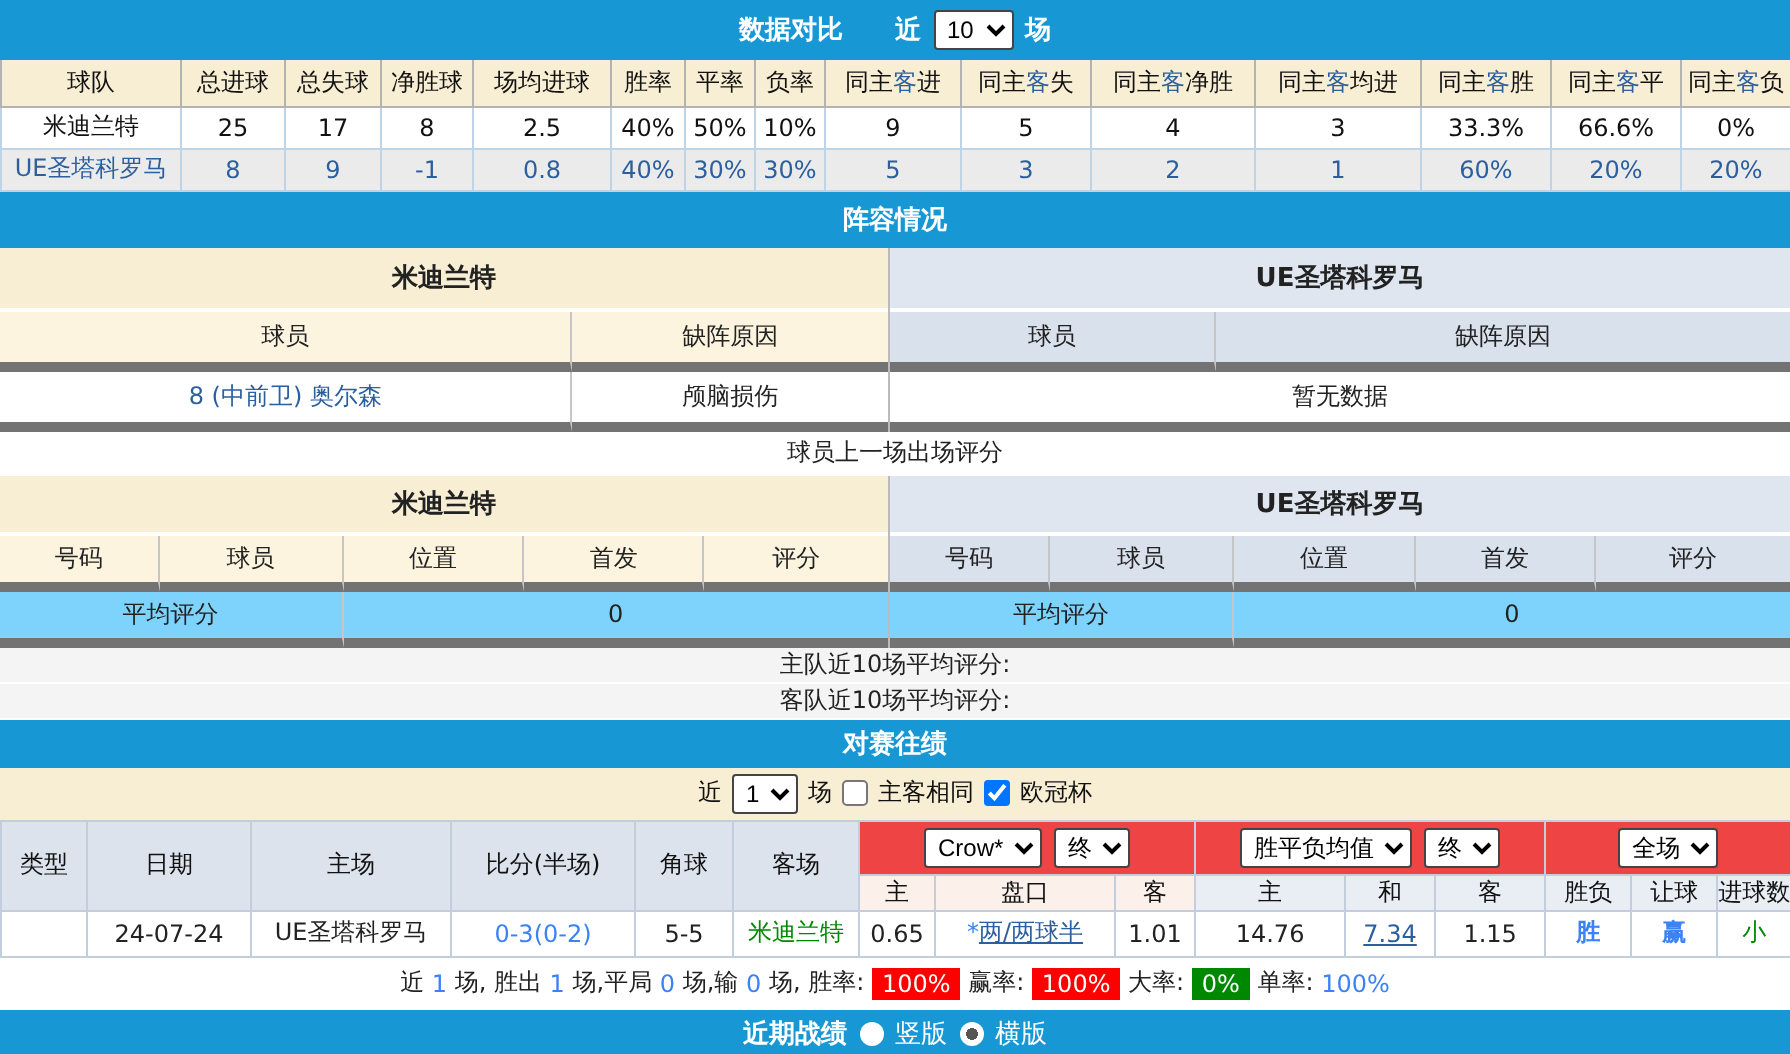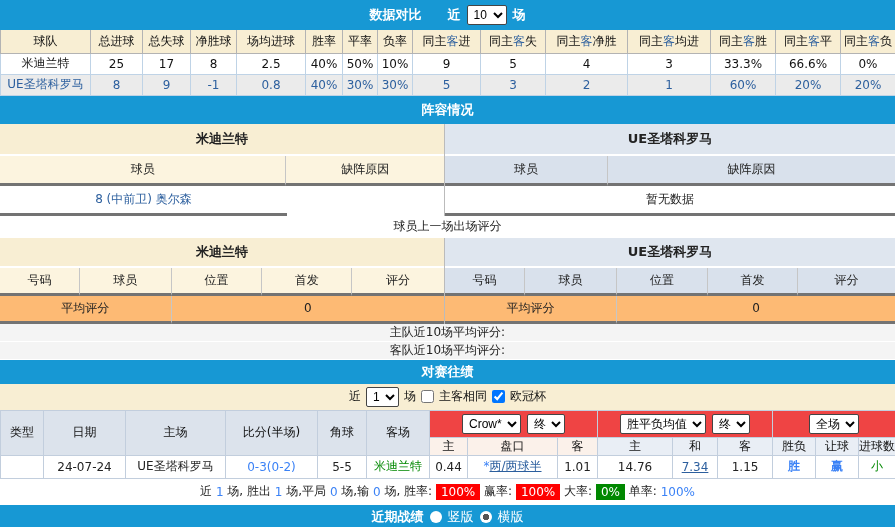--- a/index.html
+++ b/index.html
@@ -18,40 +18,40 @@
   
   table.stats { width: 895px; border-collapse: collapse; table-layout: fixed; text-align: center; }
   table.stats th { height: 23px; background: #f8eed3; border: 1px solid #b3b3b3; border-top: none; font-weight: normal; color: #111; margin-left: 20px; }
   table.stats td { height: 21px; border: 1px solid #bfd3e6; }
   table.stats tr.home-row td { background: #fff; color: #111; }
   table.stats tr.away-row td { background: #ebebeb; color: #2c5f9e; }
   .kblue { color: #2c5f9e; }
 
   
   .frow { display: flex; }
-  .cell { display: flex; align-items: center; justify-content: center; border-right: 1px solid #c6c6c6; border-bottom: 3px solid #737373; }
+  .cell { display: flex; align-items: center; justify-content: center; border-right: 1px solid #c6c6c6; border-bottom: 5px solid #737373; }
   .cell:last-child { border-right: none; }
 
   
   .half-l { width: 445px; border-right: 1px solid #bbb; }
   .half-r { width: 450px; }
   .team-head { height: 32px; display: flex; align-items: center; justify-content: center; font-weight: bold; font-size: 13px; border-bottom: 2px solid #fff; }
   .team-home { background: #f8eed3; }
   .team-away { background: #dfe6ef; }
   .colhead-home { background: #fcf4df; }
   .colhead-away { background: #d9e1ec; }
   .lineup .colrow .cell { height: 30px; }
   .lineup .datarow .cell { height: 30px; background: #fff; }
   .link-blue { color: #2c5f9e; }
 
   
   .note-center { height: 22px; display: flex; align-items: center; justify-content: center; background: #fff; }
   .rating .team-head { height: 30px; }
   .rating .colrow .cell { height: 28px; }
-  .rating .avgrow .cell { height: 28px; background: #fdba74; }
+  .rating .avgrow .cell { height: 28px; background: #7dd3fc; }
   .gray-note { height: 18px; display: flex; align-items: center; justify-content: center; background: #f4f4f4; border-bottom: 1px solid #fff; }
 
   
   .controls { height: 26px; background: #f8eed3; display: flex; align-items: center; justify-content: center; gap: 5px; color: #111; }
   .controls input[type=checkbox] { width: 13px; height: 13px; }
   table.h2h { width: 895px; border-collapse: collapse; table-layout: fixed; text-align: center; }
   table.h2h th { font-weight: normal; border: 1px solid #c2cedd; color: #111; }
   table.h2h td { border: 1px solid #c2cedd; }
   tr.hrow1 th { height: 27px; background: #dce3ec; }
   tr.hrow1 th.grp { background: #ef4444; }
@@ -173,20 +173,21 @@
 <div class="lineup frow">
   <div class="half-l">
     <div class="team-head team-home">米迪兰特</div>
     <div class="frow colrow">
       <div class="cell colhead-home" style="width:287px">球员</div>
       <div class="cell colhead-home" style="width:158px">缺阵原因</div>
     </div>
     <div id="lineup-home-rows">
         <div class="frow datarow">
           <div class="cell link-blue" style="width: 287px;">8 (中前卫) 奥尔森</div>
+          <div class="cell" style="width: 158px;">颅脑损伤</div>
         </div>
       </div>
   </div>
   <div class="half-r">
     <div class="team-head team-away">UE圣塔科罗马</div>
     <div class="frow colrow">
       <div class="cell colhead-away" style="width:163px">球员</div>
       <div class="cell colhead-away" style="width:287px">缺阵原因</div>
     </div>
     <div class="frow datarow">
@@ -302,21 +303,21 @@
     <th class="cool">让球</th>
     <th class="cool">进球数</th>
   </tr>
   <tr class="drow">
     <td class="type-cell">欧冠杯</td>
     <td>24-07-24</td>
     <td>UE圣塔科罗马</td>
     <td class="t-red">0-3(0-2)</td>
     <td>5-5</td>
     <td class="t-green">米迪兰特</td>
-    <td class="warm2">0.44</td>
+    <td class="warm2">0.65</td>
     <td class="warm2"><span class="t-red">*</span><span class="t-blue">两/两球半</span></td>
     <td class="warm2">1.01</td>
     <td class="cool2">14.76</td>
     <td class="cool2 t-blue">7.34</td>
     <td class="cool2">1.15</td>
     <td class="t-red bold">胜</td>
     <td class="t-red bold">赢</td>
     <td class="t-green">小</td>
   </tr>
 </tbody>

